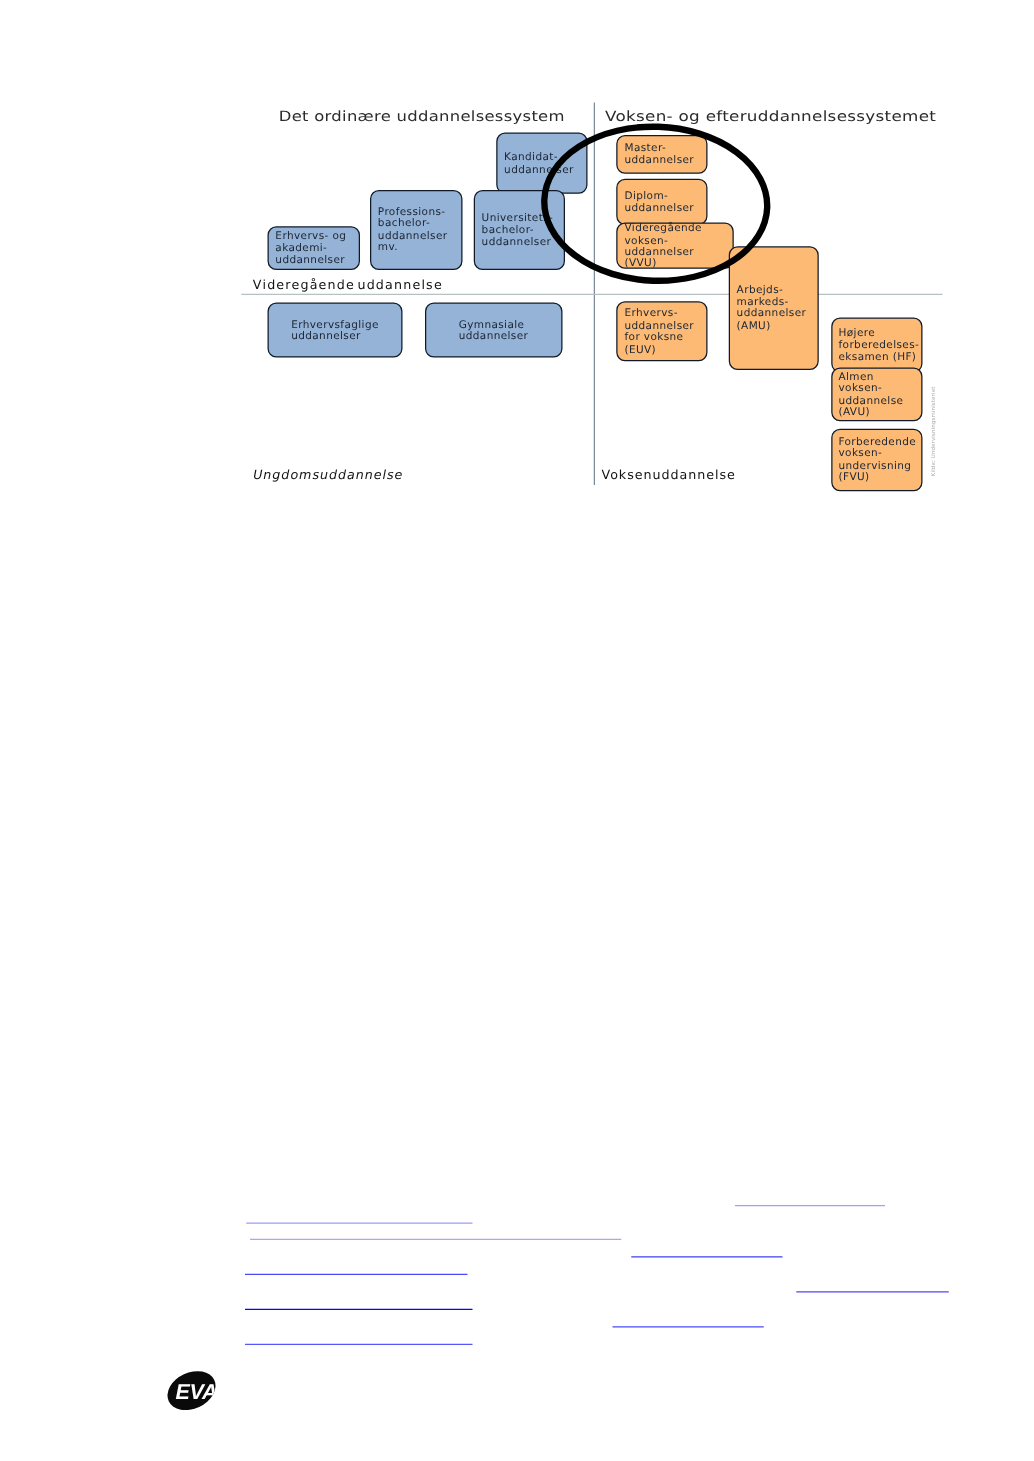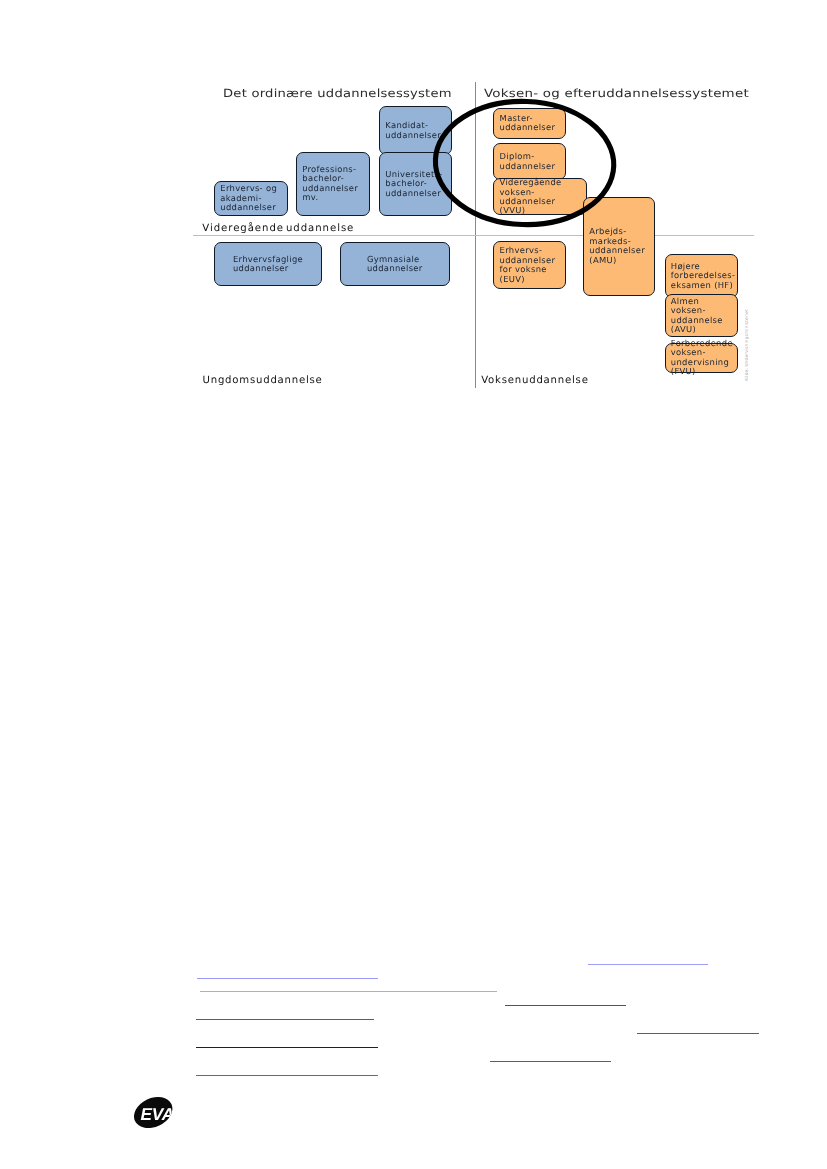--- a/index.html
+++ b/index.html
@@ -38,24 +38,24 @@
 </head>
 <body>
 
 <div id="page">
   <div class="fig">
     <div class="fig-title t1" style="left:222.8px;top:87.0px;">Det ordinære uddannelsessystem</div>
     <div class="fig-title t2" style="left:484.3px;top:87.0px;">Voksen- og efteruddannelsessystemet</div>
     <div class="v-divider" style="left:474.7px;top:81.9px;width:1.5px;height:306.0px;"></div>
     <div class="tier-rule" style="left:193.0px;top:234.8px;width:561.0px;height:1.2px;"></div>
     <div class="tier-label" style="left:202.3px;top:222.5px;">Videregående uddannelse</div>
-    <div class="ax-label" style="left:202.5px;top:375.4px;">Ungdomsuddannelse</div>
+    <div class="ax-label" style="left:202.5px;top:375.4px;font-style:italic;">Ungdomsuddannelse</div>
     <div class="ax-label" style="left:481.2px;top:375.4px;">Voksenuddannelse</div>
     <div class="src-note" style="left:745.0px;top:381.0px;">Kilde: Undervisningsministeriet</div>
-    <div class="box blue" style="left:379.0px;top:106.3px;width:73.2px;height:49px;">
+    <div class="box blue" style="left:397px;top:106.3px;width:73.2px;height:49px;">
       <div class="box-label left">
           <div>Kandidat-</div>
           <div>uddannelser</div>
         </div>
     </div>
     <div class="box blue" style="left:214.0px;top:180.7px;width:73.8px;height:35.4px;">
       <div class="box-label left">
           <div>Erhvervs- og</div>
           <div>akademi-</div>
           <div>uddannelser</div>
@@ -136,21 +136,21 @@
         </div>
     </div>
     <div class="box green" style="left:664.5px;top:294.4px;width:73.4px;height:42.4px;">
       <div class="box-label left">
           <div>Almen</div>
           <div>voksen-</div>
           <div>uddannelse</div>
           <div>(AVU)</div>
         </div>
     </div>
-    <div class="box green" style="left:664.5px;top:342.8px;width:73.4px;height:30px;">
+    <div class="box green" style="left:664.5px;top:342.8px;width:73.4px;height:50px;">
       <div class="box-label left">
           <div>Forberedende</div>
           <div>voksen-</div>
           <div>undervisning</div>
           <div>(FVU)</div>
         </div>
     </div>
     <svg class="ellipse-wrap" viewBox="0 0 827 420" width="827" height="420" style="left:0;top:0;">
       <ellipse cx="524.6" cy="163.0" rx="89.2" ry="61.6" transform="rotate(2 524.6 163.0)" fill="none" stroke="#000000" stroke-width="5.1"></ellipse>
     </svg>

